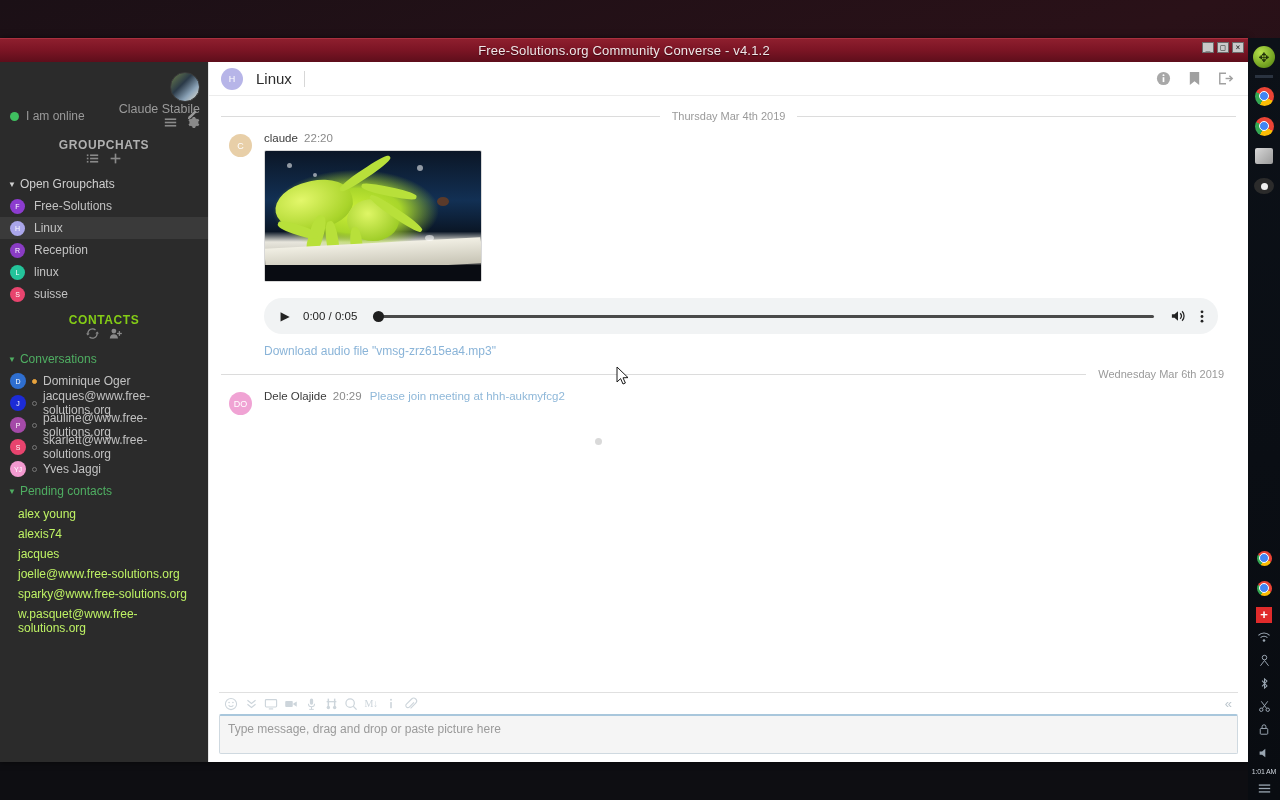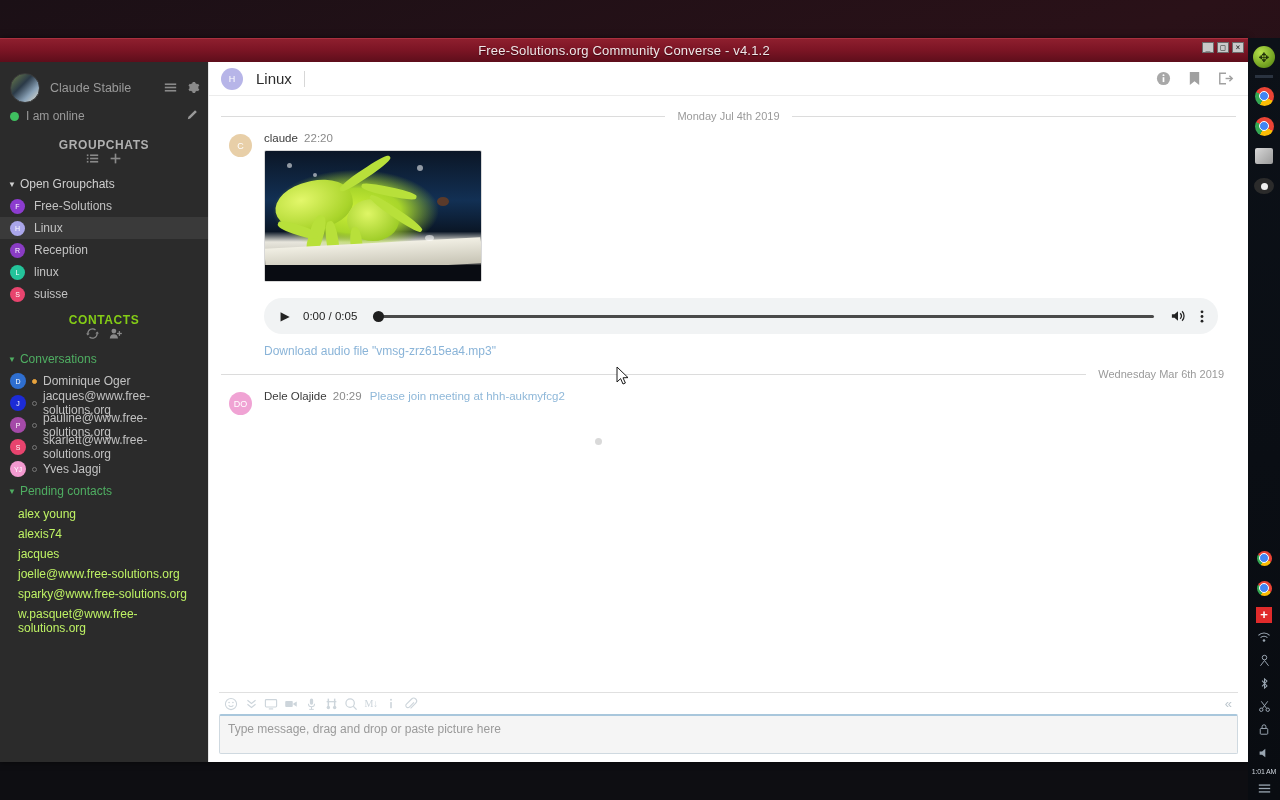--- a/index.html
+++ b/index.html
@@ -60,23 +60,24 @@
   
   #sidebar {
     width: 208px; flex: 0 0 208px;
     background: #2b2b2b;
     color: #c9c9c9;
     font-size: 12px;
     overflow: hidden;
     position: relative;
   }
   .profile-row {
-    display: flex; align-items: center;
-    padding: 10px 8px 4px 10px;
+    display: flex; align-items: flex-end;
+    padding: 10px 8px 4px 1px;
     height: 46px;
+    flex-direction: column;
   }
   .profile-avatar {
     width: 30px; height: 30px; border-radius: 50%;
     background: linear-gradient(135deg,#6e7f4a 0%, #2b3a48 40%, #8ba3b8 70%, #e8e2d2 100%);
     flex: 0 0 30px; border: 1px solid #3a3a3a;
   }
   .profile-name {
     margin-left: 10px; color: #9a9a9a; font-size: 12.5px; flex: 1;
   }
   .side-icons { display: flex; gap: 10px; align-items: center; color: #8a8a8a; }
@@ -577,21 +578,21 @@
                   </g>
                 </svg>
             </span>
           </div>
         </div>
 
         <div id="messages">
 
           <div class="day-sep">
             <div class="line"></div>
-            <div class="lbl">Monday Jul 4th 2019</div>
+            <div class="lbl">Thursday Mar 4th 2019</div>
             <div class="line"></div>
           </div>
 
           <div class="msg">
             <div class="msg-avatar" style="background:#e8cfa8;">C</div>
             <div class="msg-body">
               <div class="msg-meta">
                 <span class="who">claude</span>
                 <span class="time">22:20</span>
               </div>

